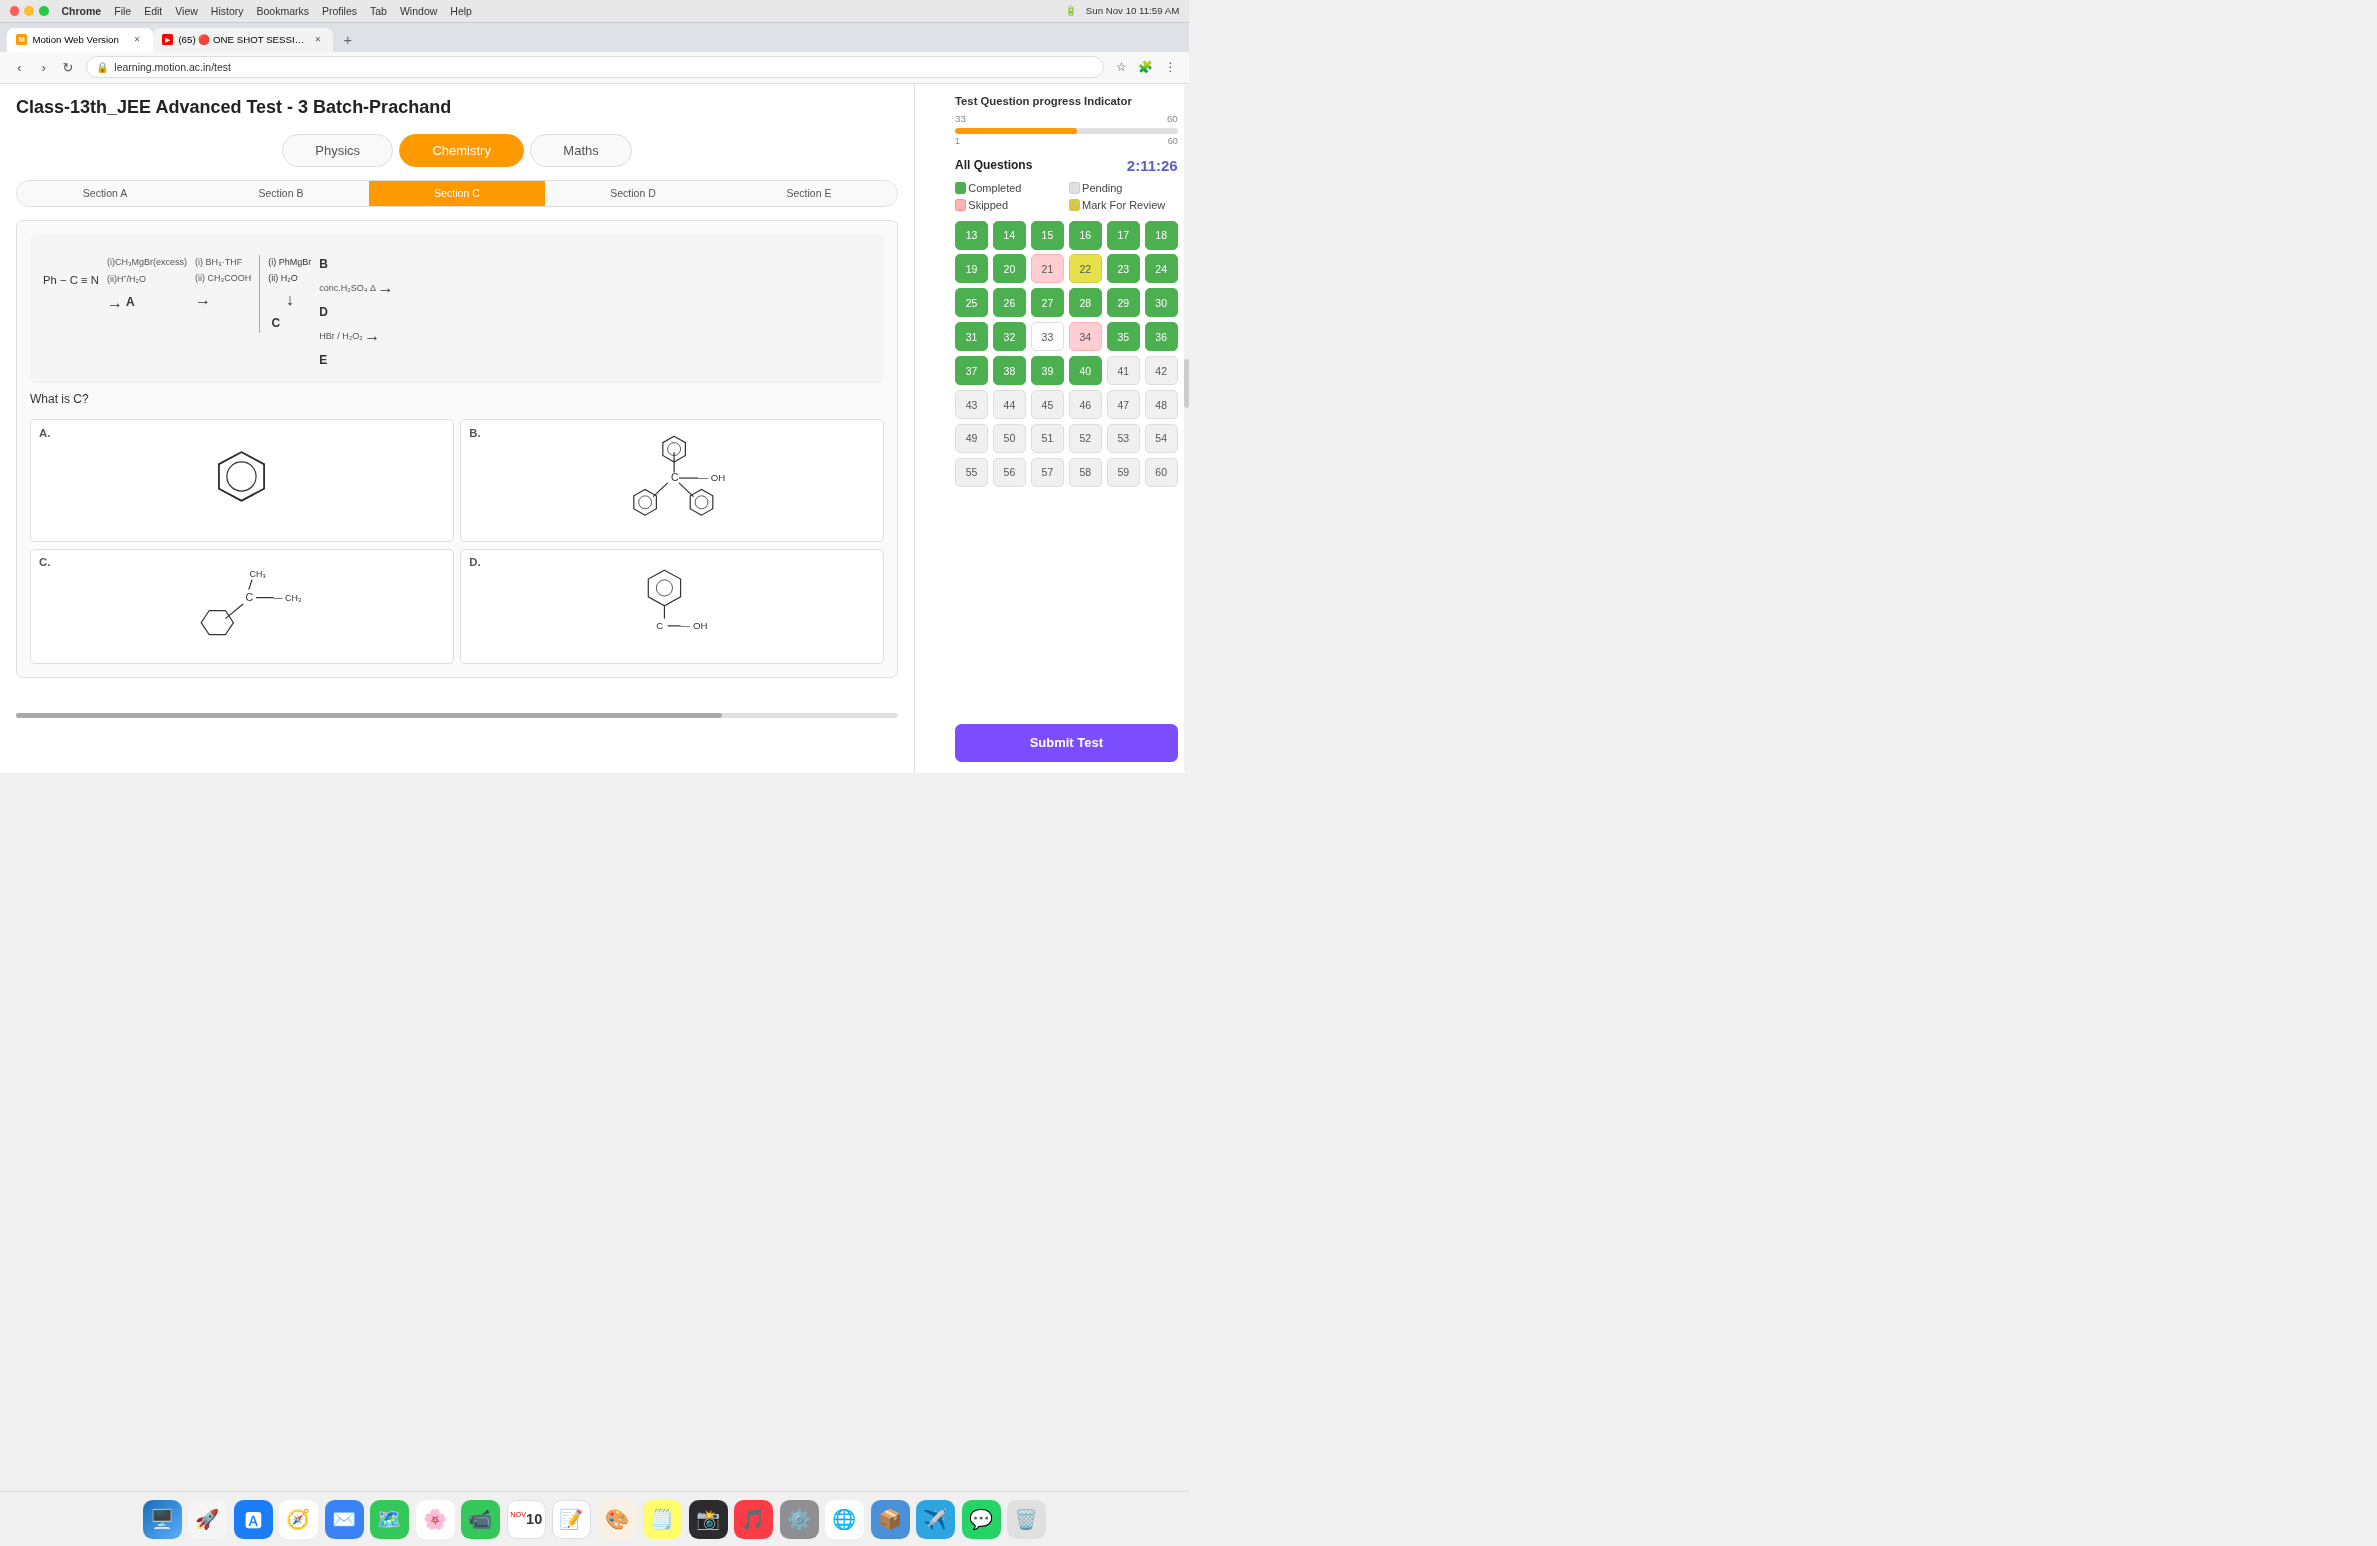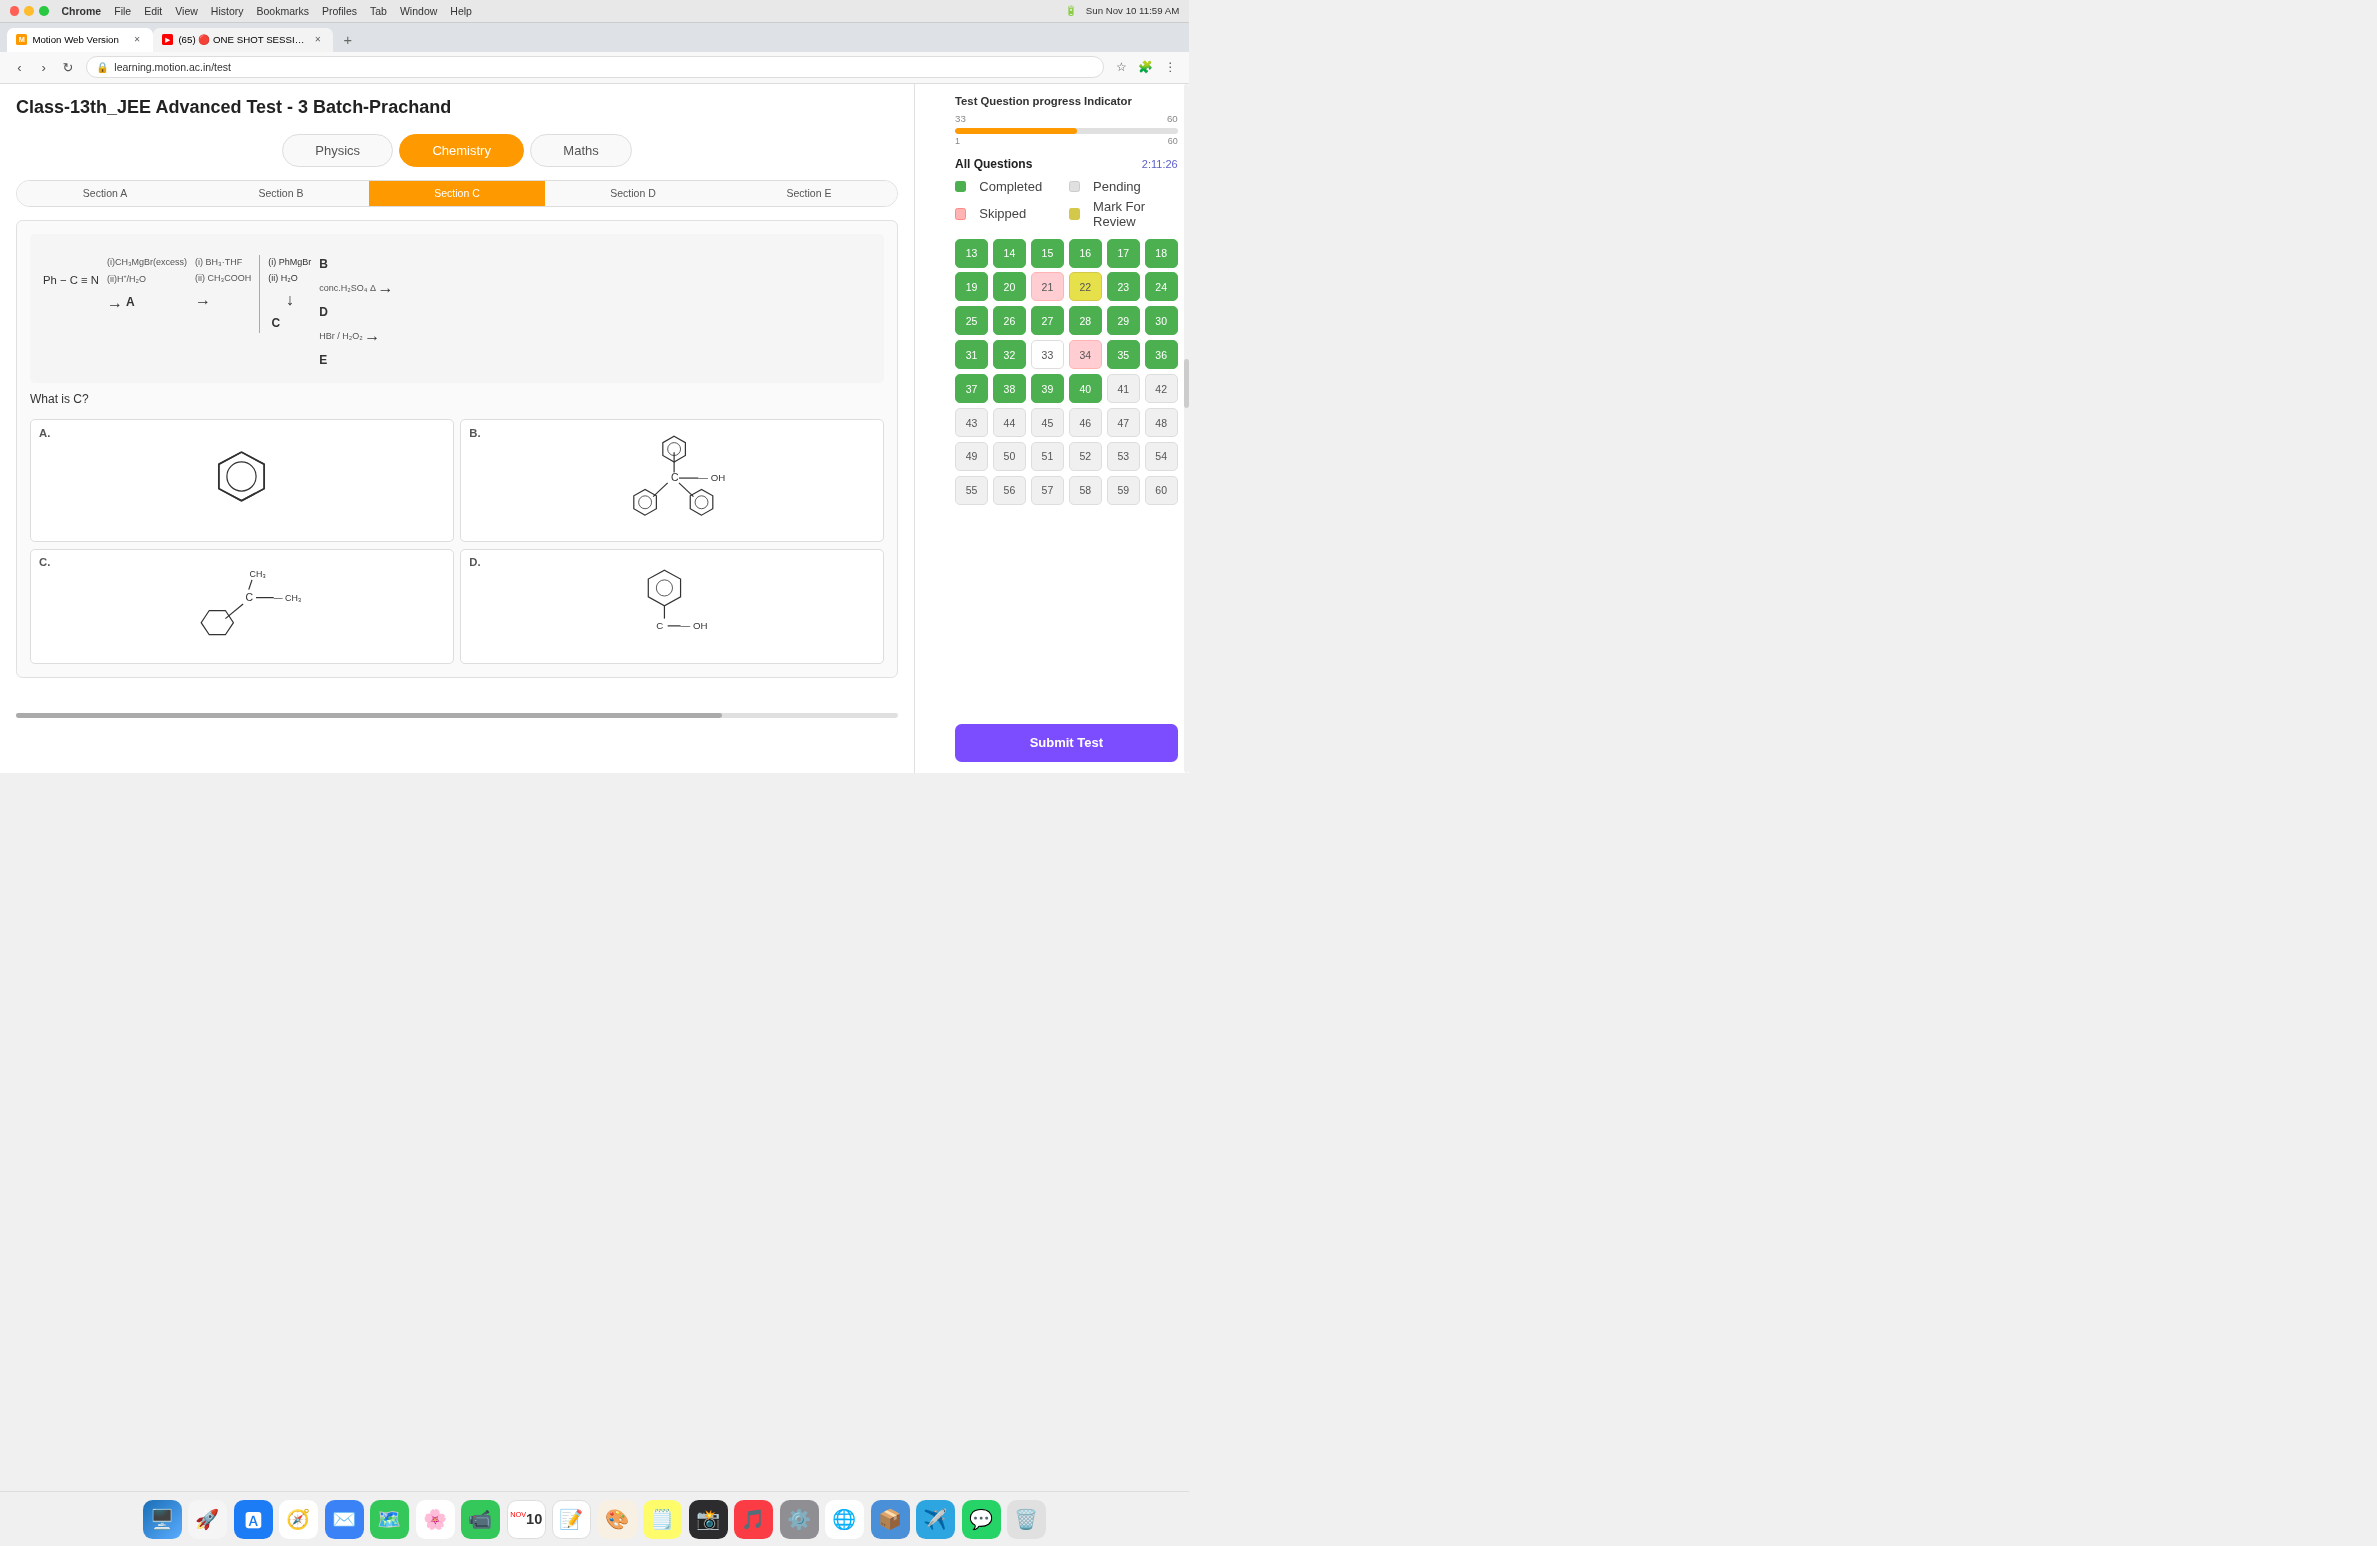--- a/index.html
+++ b/index.html
@@ -404,36 +404,36 @@
       justify-content: space-between;
       align-items: center;
       margin-bottom: 8px;
     }
     .all-questions-title {
       font-size: 12px;
       font-weight: 700;
       color: #222;
     }
     .timer {
-      font-size: 11px;
+      font-size: 15px;
       color: #5b5fc7;
-      font-weight: 400;
+      font-weight: 700;
     }
 
     .legend {
       display: grid;
       grid-template-columns: 1fr 1fr;
       gap: 4.9px;
       margin-bottom: 9.7px;
     }
     .legend-item {
       display: flex;
       align-items: center;
-      gap: 13px;
-      font-size: 13px;
+      gap: 2px;
+      font-size: 11px;
       color: #444;
     }
     .legend-dot {
       width: 11.3px;
       height: 11.3px;
       border-radius: 2.4px;
       flex-shrink: 0;
     }
     .dot-completed { background: #4caf50; }
     .dot-pending { background: #e0e0e0; border: 0.8px solid #ccc; }

